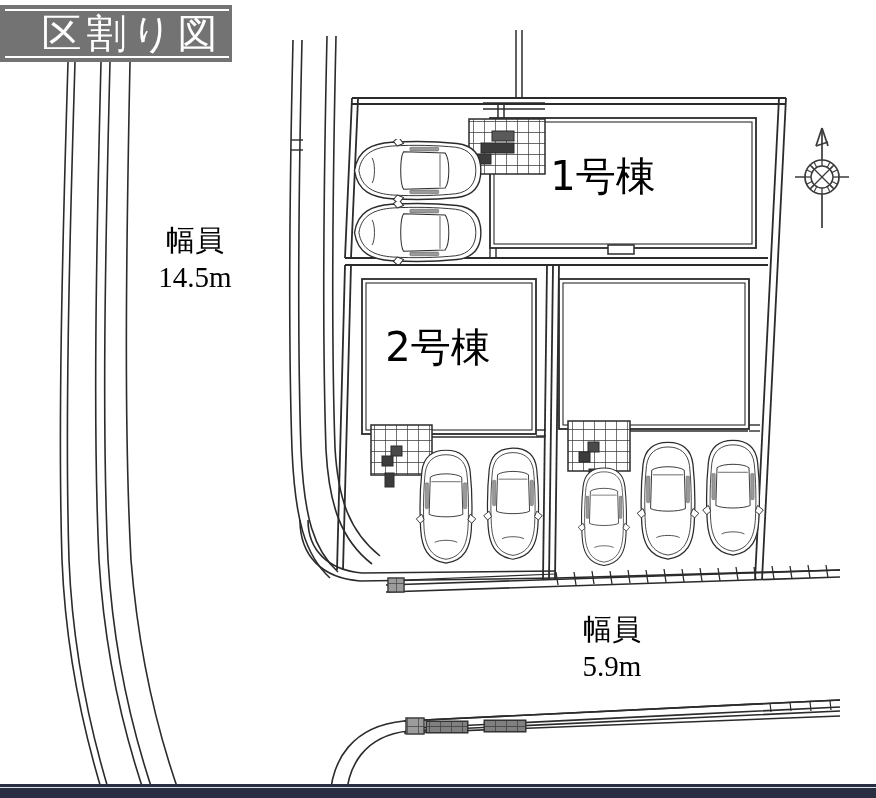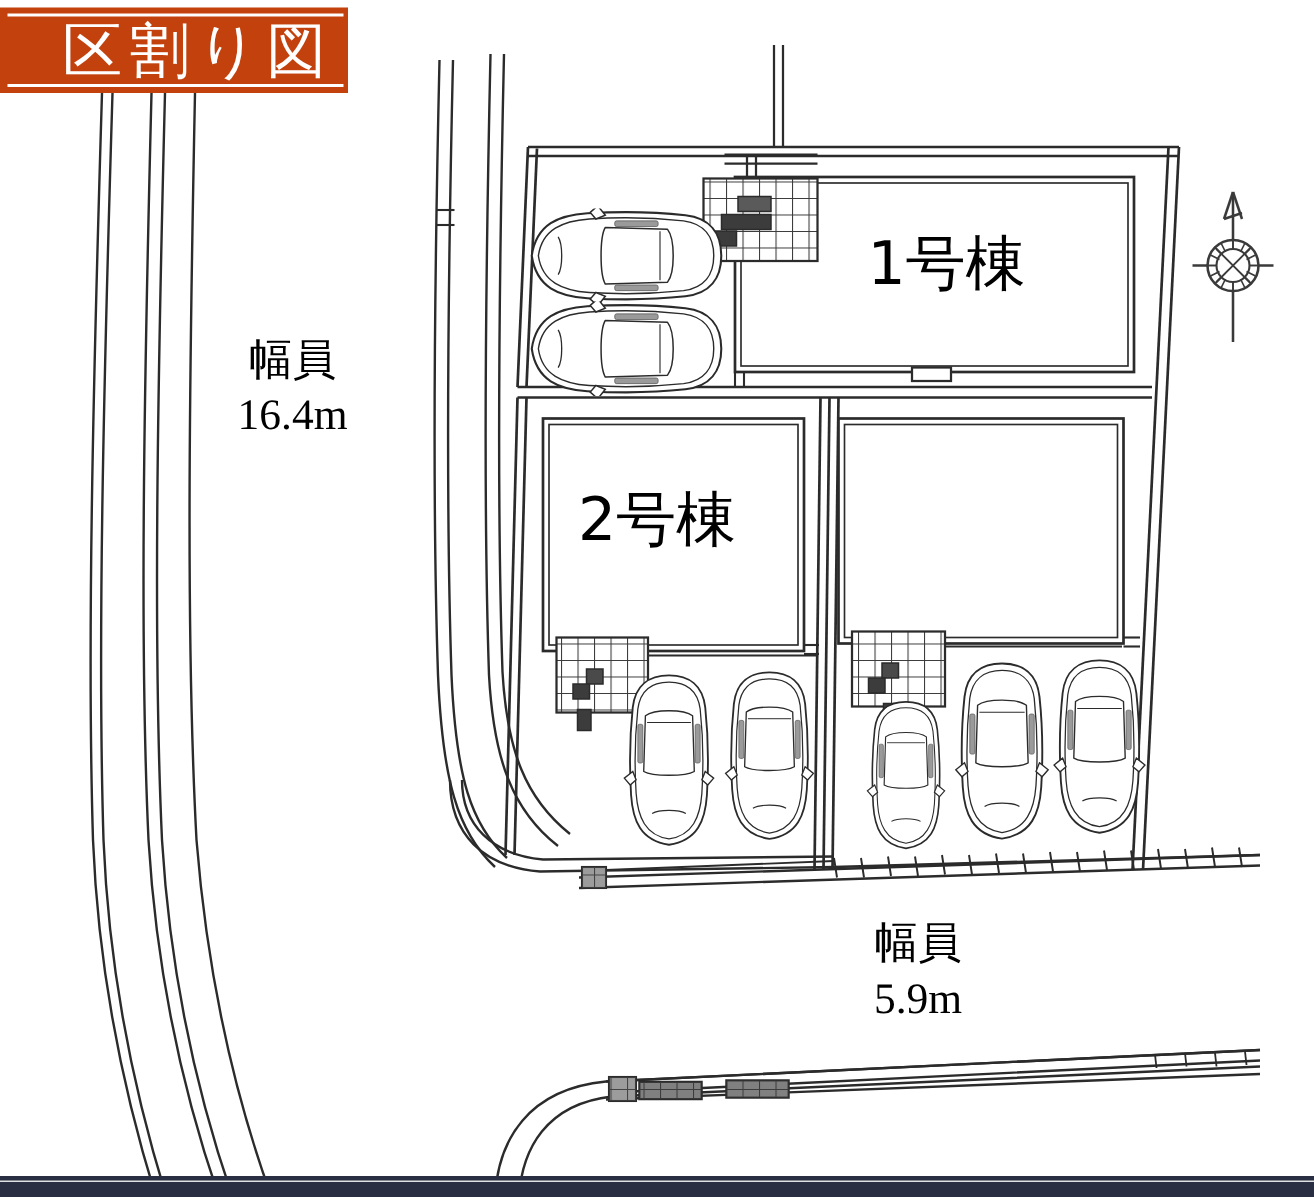--- a/index.html
+++ b/index.html
@@ -26,21 +26,21 @@
     height: 798px;
     display: block;
   }
   
   #title-banner {
     position: absolute;
     left: 0px;
     top: 5px;
     width: 232px;
     height: 57px;
-    background: #c2410c;
+    background: #737373;
     box-sizing: border-box;
     z-index: 5;
   }
   #title-banner .inner-rule-top {
     position: absolute;
     left: 5px;
     right: 3px;
     top: 4px;
     height: 2px;
     background: #ffffff;
@@ -101,21 +101,21 @@
     position: absolute;
     color: #000000;
     font-family: "DejaVu Sans", "Liberation Sans", sans-serif;
     font-size: 40px;
     font-weight: 400;
     line-height: 1;
     white-space: nowrap;
     text-align: center;
     z-index: 4;
   }
-  #bldg-label-1 { left: 531px; top: 156px; width: 200px; }
+  #bldg-label-1 { left: 503px; top: 156px; width: 200px; }
   #bldg-label-2 { left: 338px; top: 327px; width: 200px; }
   #bldg-label-3 { left: 555px; top: 327px; width: 200px; }
   
   #bottom-rule {
     position: absolute;
     left: 0;
     bottom: 0;
     width: 876px;
     height: 14px;
     background: #2a2e42;
@@ -445,21 +445,21 @@
   </svg>
 
   <div id="title-banner">
     <div class="inner-rule-top"></div>
     <div class="title-text">区割り図</div>
     <div class="inner-rule-bottom"></div>
   </div>
 
   <div class="road-label" id="road-label-left">
     <span>幅員</span>
-    <span class="lbl-line2">16.4m</span>
+    <span class="lbl-line2">14.5m</span>
   </div>
 
   <div class="road-label" id="road-label-bottom">
     <span>幅員</span>
     <span class="lbl-line2">5.9m</span>
   </div>
 
   <div class="bldg-label" id="bldg-label-1">1号棟</div>
   <div class="bldg-label" id="bldg-label-2">2号棟</div>
 

